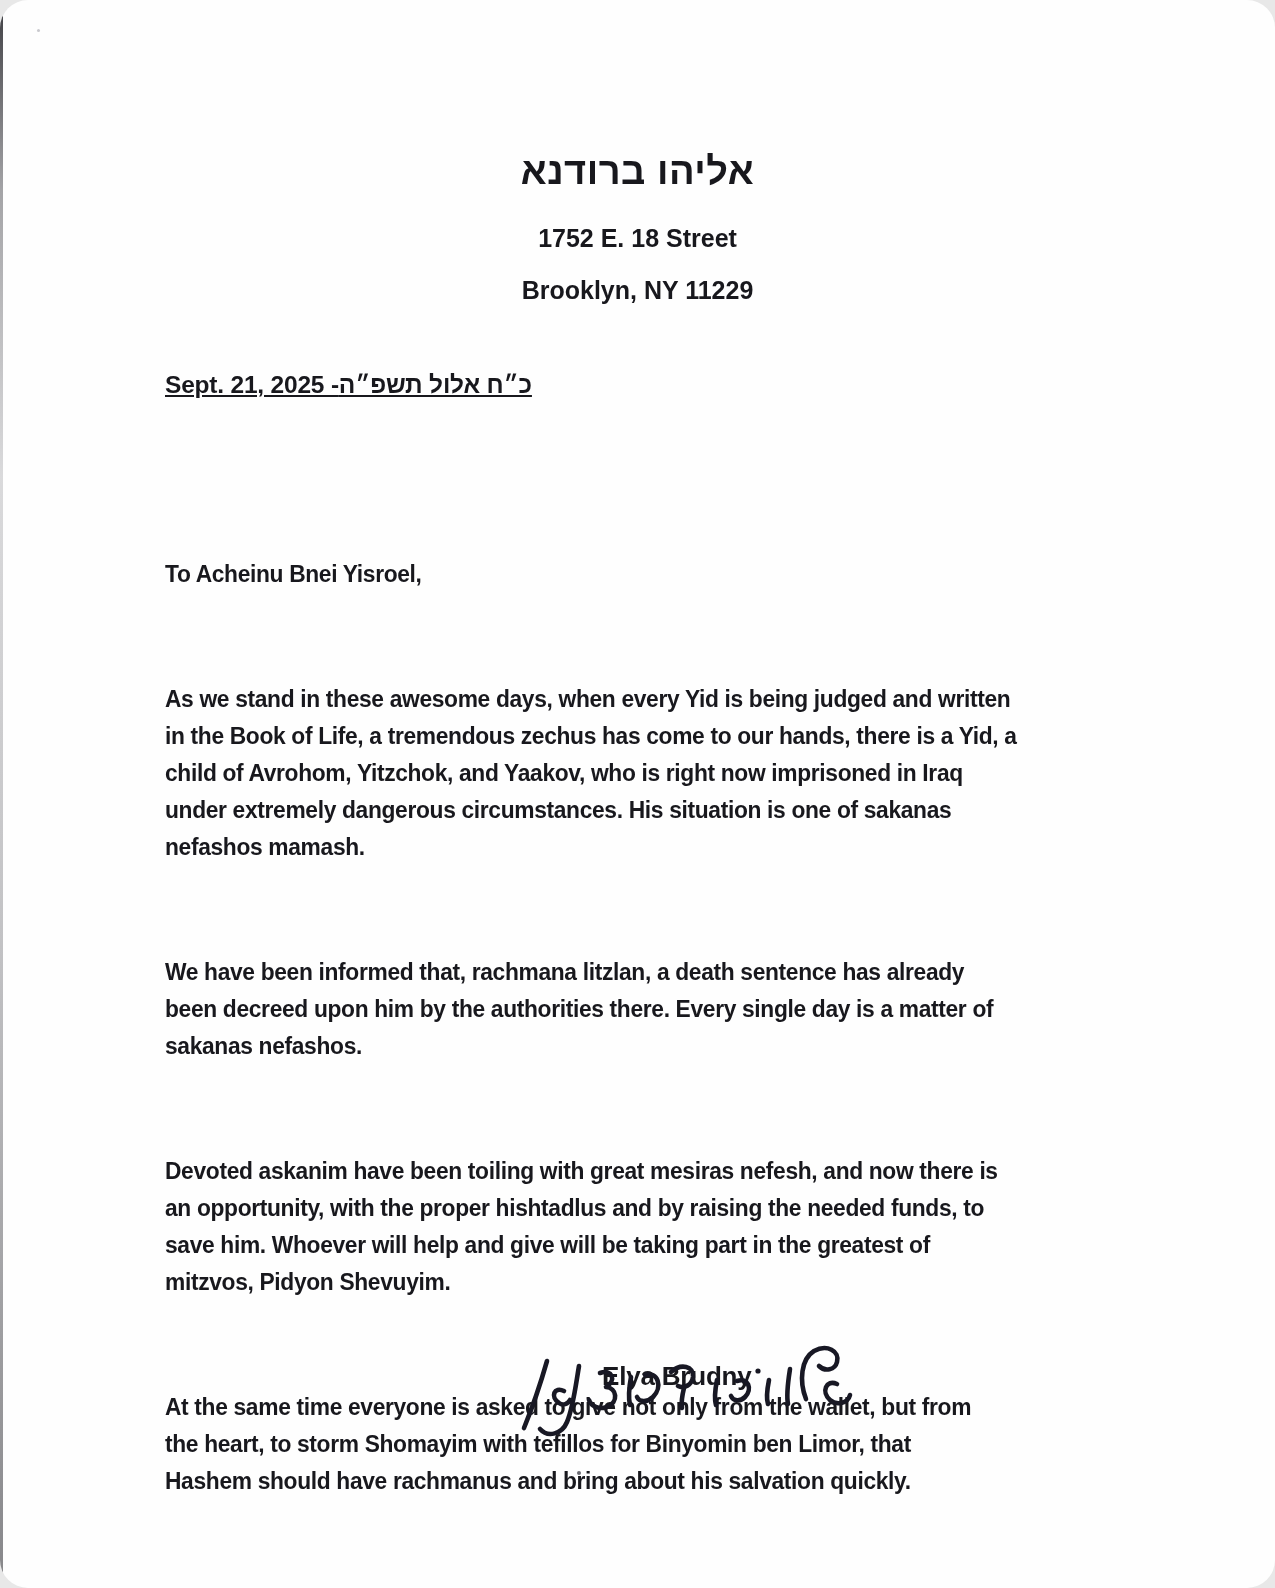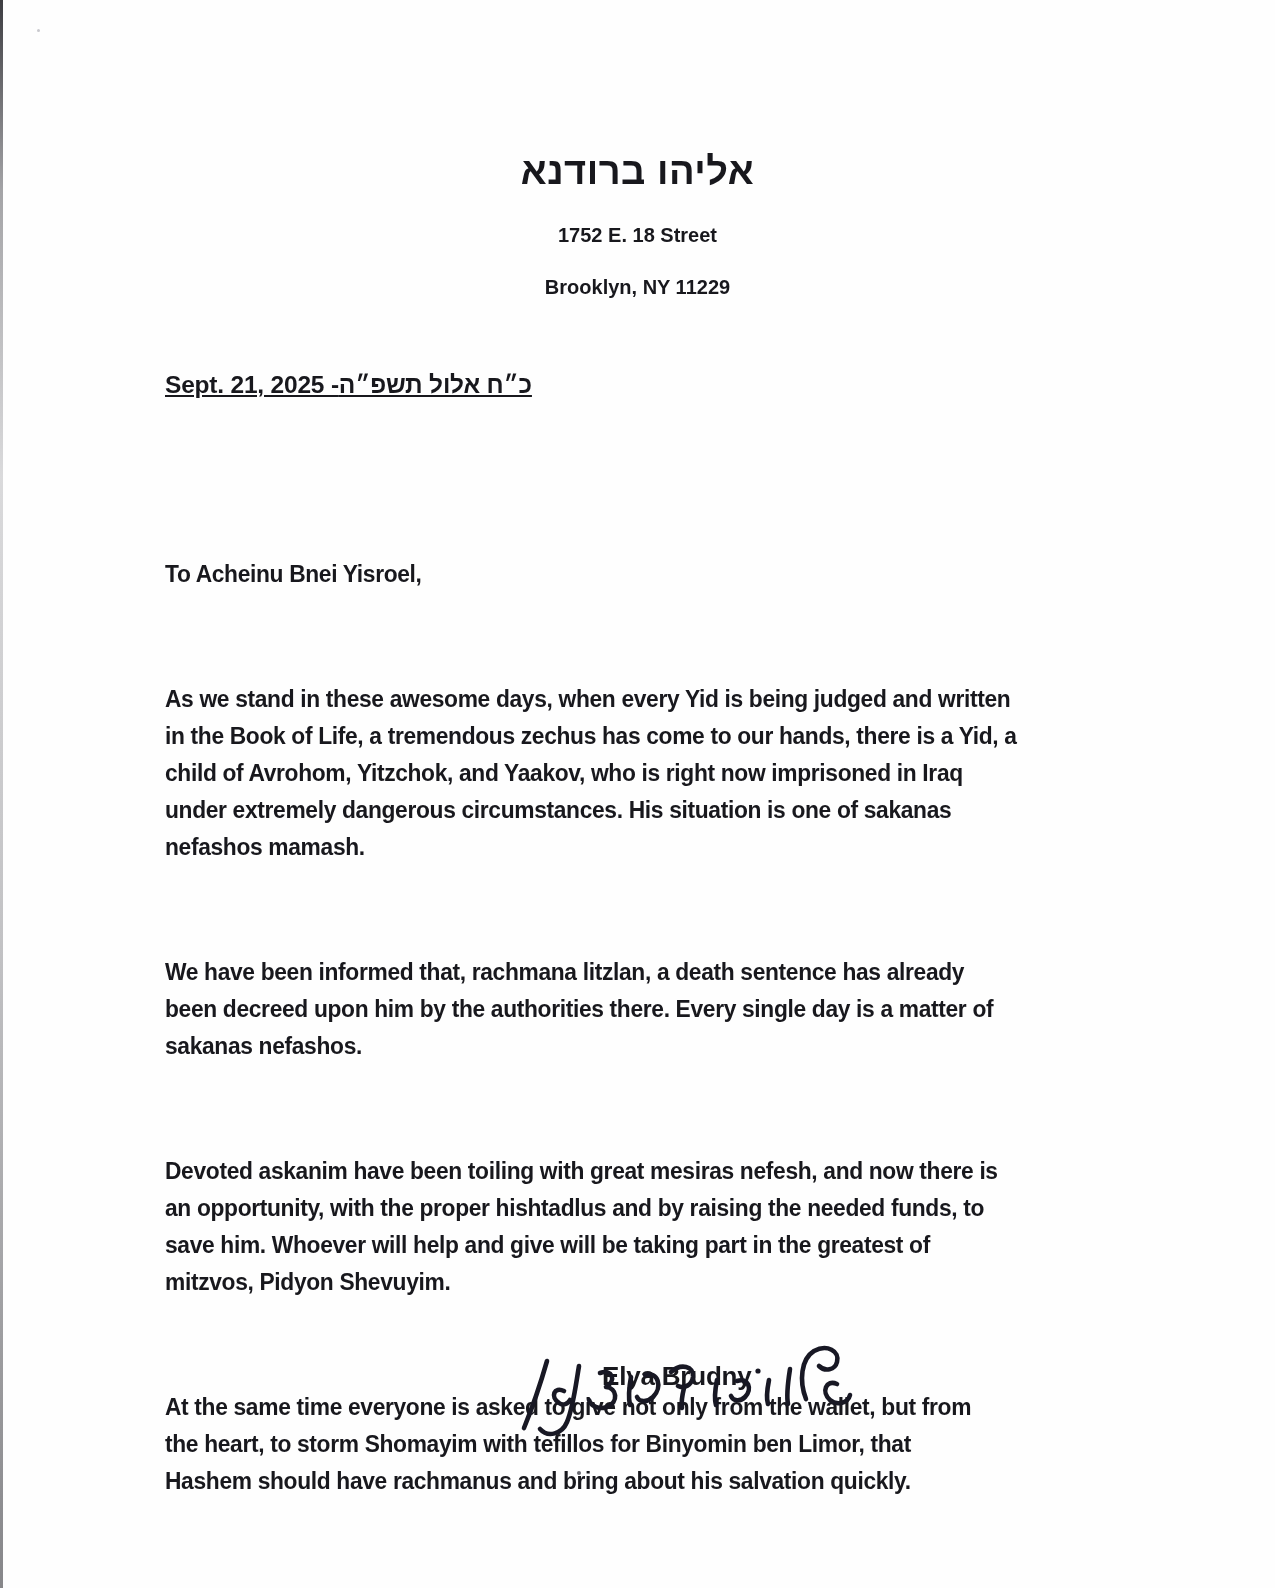--- a/index.html
+++ b/index.html
@@ -10,20 +10,21 @@
   .page {
     position: relative;
     width: 1275px;
     height: 1588px;
     margin: 0 auto;
     background: #fefefe;
     overflow: hidden;
     font-family: "Liberation Sans", sans-serif;
     font-weight: 700;
     color: #18181d;
+    border-radius: 28px;
   }
   
   .scan-edge {
     position: absolute;
     left: 0; top: 0;
     width: 3px; height: 100%;
     background: linear-gradient(180deg,
       rgba(40,40,45,0.9) 0%,
       rgba(90,90,95,0.55) 12%,
       rgba(150,150,155,0.35) 30%,
@@ -40,21 +41,21 @@
     position: absolute;
     top: 150px; left: 0; right: 0;
     text-align: center;
     font-size: 38px;
     letter-spacing: 0.5px;
   }
   .letterhead-line {
     position: absolute;
     left: 0; right: 0;
     text-align: center;
-    font-size: 20px;
+    font-size: 25px;
   }
   .addr1 { top: 224px; }
   .addr2 { top: 276px; }
 
   .date-line {
     position: absolute;
     left: 165px;
     top: 371px;
     font-size: 24.5px;
     letter-spacing: -0.2px;

